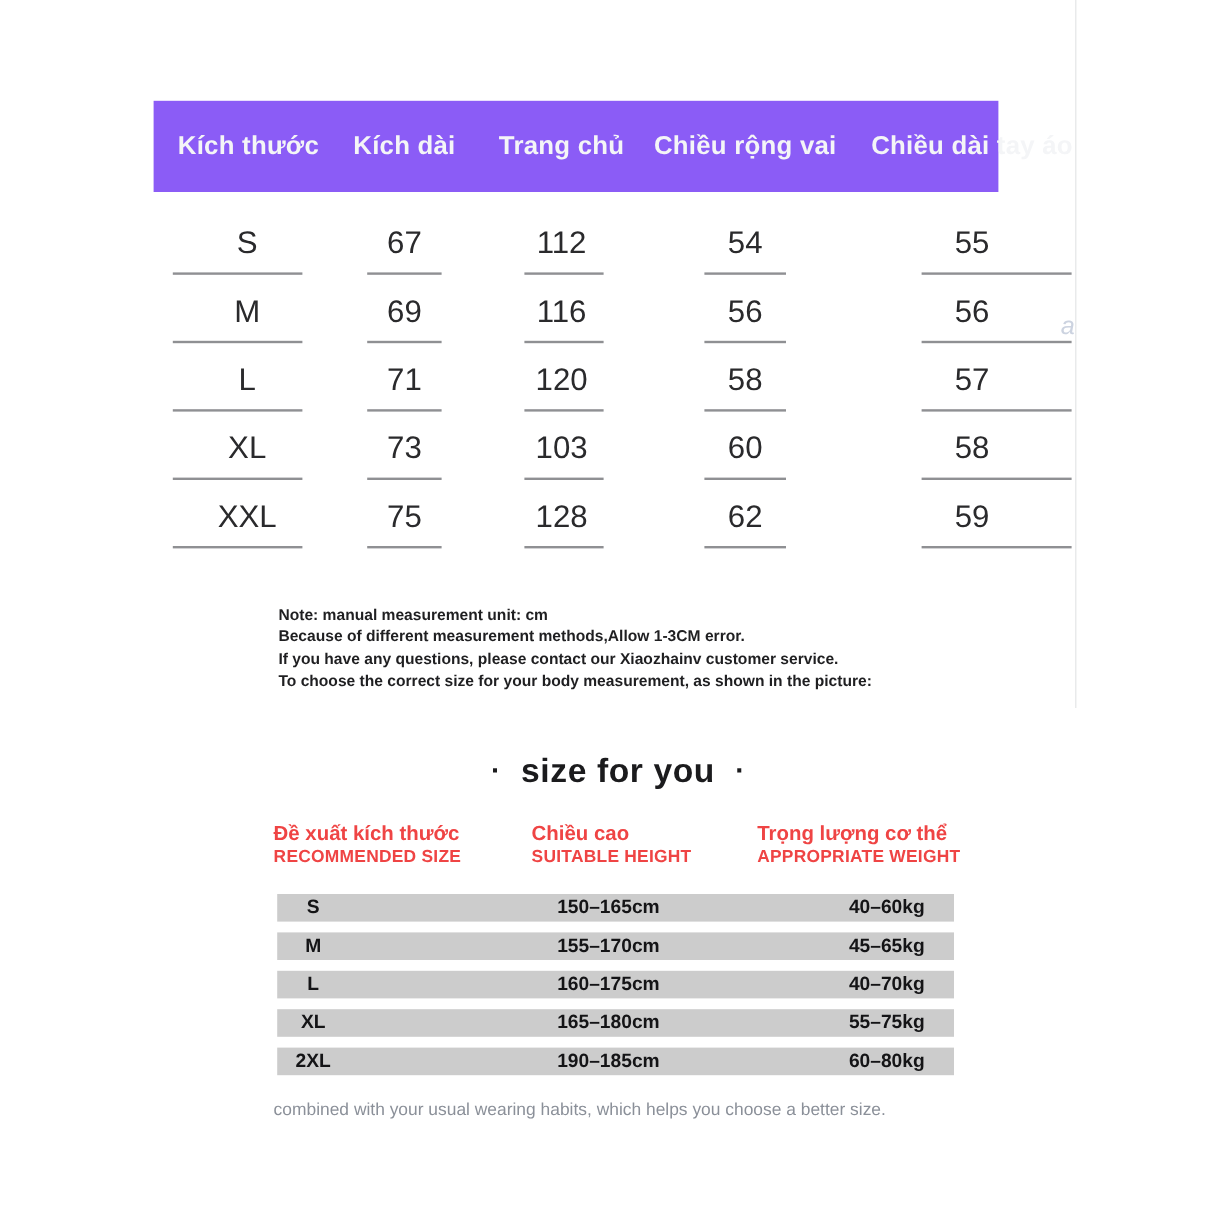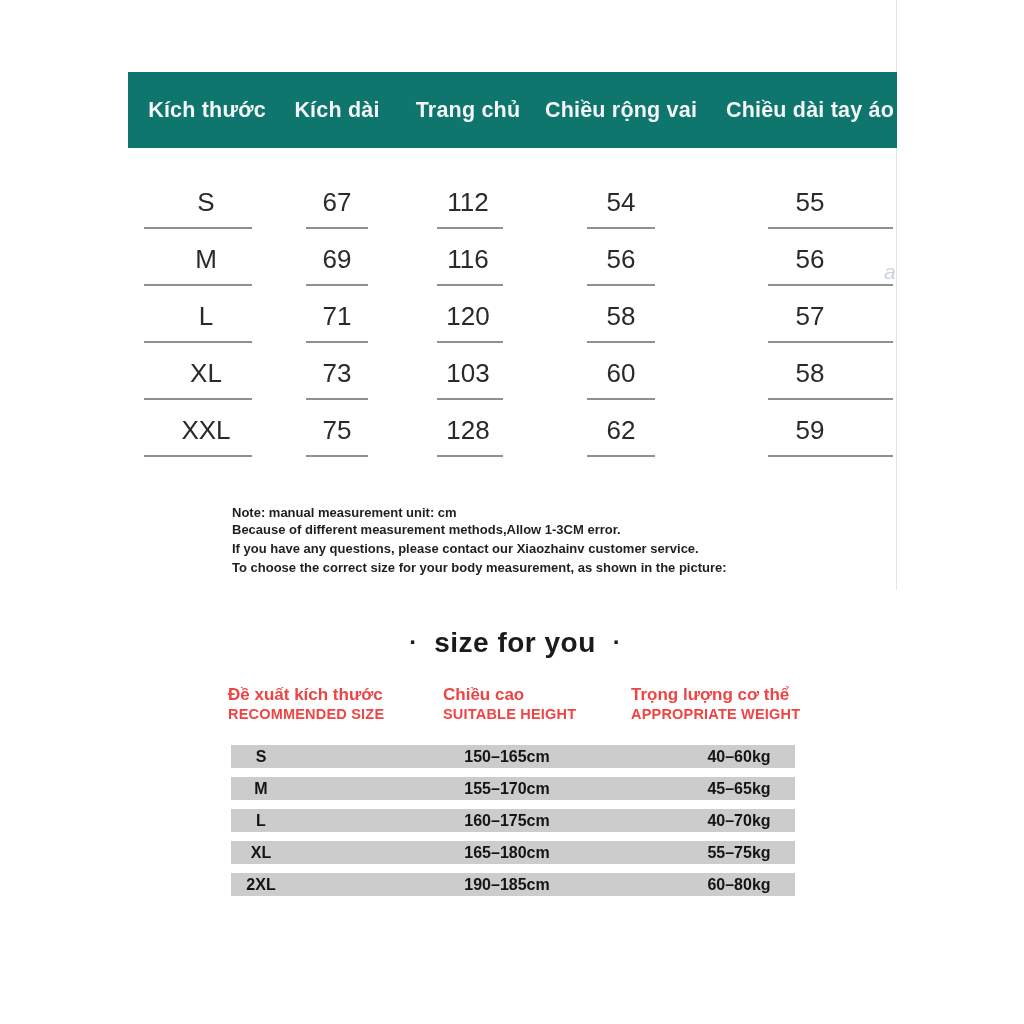--- a/index.html
+++ b/index.html
@@ -6,21 +6,21 @@
   .canvas {
     position:relative; width:1024px; height:1024px; background:#ffffff;
     font-family:"Liberation Sans","DejaVu Sans",sans-serif; overflow:hidden;
     color:#222;
   }
   
   .edge-line { position:absolute; left:896px; top:0; width:1px; height:590px; background:#e4e5e7; }
   .watermark { position:absolute; left:884px; top:260px; font-size:21px; color:#ccd3e0; font-style:italic; }
 
   
-  .t1-header { position:absolute; left:128px; top:72px; width:769px; height:76px; background:#0f766e; }
+  .t1-header { position:absolute; left:128px; top:84px; width:704px; height:76px; background:#8b5cf6; }
   .t1-header .hcell {
     position:absolute; top:50%; transform:translate(-50%,-50%);
     color:#f4f5f7; font-size:21.5px; font-weight:700; white-space:nowrap; letter-spacing:.2px;
   }
   .hc1{left:79px;} .hc2{left:209px;} .hc3{left:340px;} .hc4{left:493px;} .hc5{left:682px;}
 
   .t1-body { position:absolute; left:128px; top:172px; width:769px; height:285px; }
   .t1-row { position:absolute; left:0; width:769px; height:57px; }
   .t1-row.r1{top:0;} .t1-row.r2{top:57px;} .t1-row.r3{top:114px;} .t1-row.r4{top:171px;} .t1-row.r5{top:228px;}
   .t1-cell {
@@ -189,15 +189,16 @@
       <span class="wt">55–75kg</span>
     </div>
     <div class="t2-row">
       <span class="sz">2XL</span>
       <span class="ht">190–185cm</span>
       <span class="wt">60–80kg</span>
     </div>
   </div>
 
   <div class="notice">
+    <div>combined with your usual wearing habits, which helps you choose a better size.</div>
   </div>
 
 </div>
 
 </body></html>

